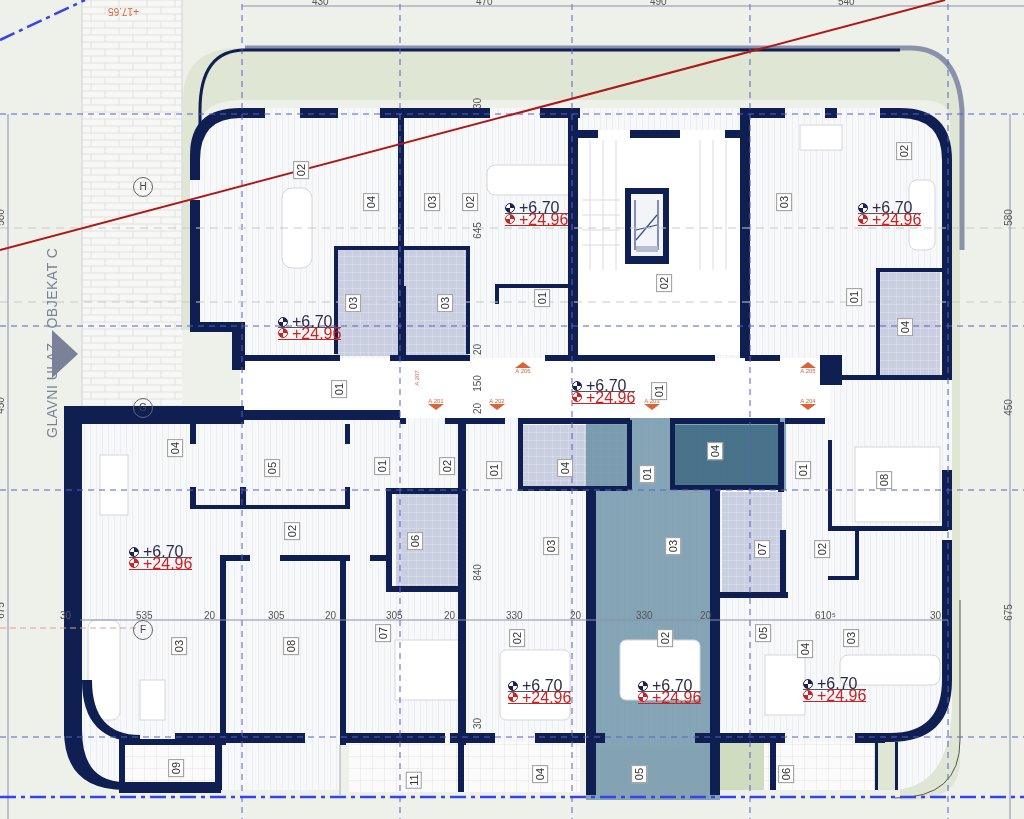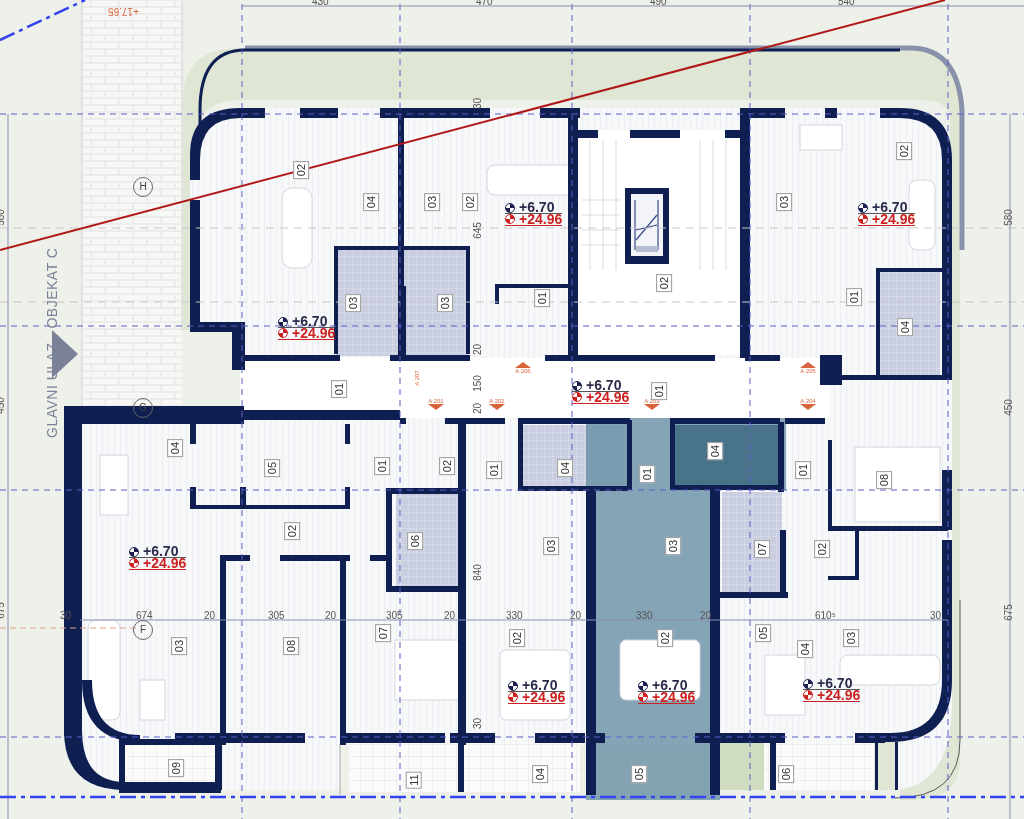--- a/index.html
+++ b/index.html
@@ -2,21 +2,21 @@
 <html><head>
 <meta charset="utf-8">
 <style>
   html,body{margin:0;padding:0;}
   body{width:1024px;height:819px;overflow:hidden;background:#eef0ea;font-family:"Liberation Sans",sans-serif;}
   #plan{position:relative;width:1024px;height:819px;}
   svg{position:absolute;left:0;top:0;}
   .lbl{position:absolute;border:1px solid #9a9a9a;background:#fff;color:#333;font-size:11px;line-height:12px;padding:1px 2px;transform:rotate(-90deg);transform-origin:center;white-space:nowrap;}
   .dim{position:absolute;font-size:10px;color:#555;white-space:nowrap;}
   .dimv{position:absolute;font-size:10px;color:#555;transform:rotate(-90deg);transform-origin:center;white-space:nowrap;}
-  .elev{position:absolute;font-size:14px;line-height:11px;font-weight:bold;}
+  .elev{position:absolute;font-size:16px;line-height:11px;}
   .elev .a{color:#2a2a4a;border-bottom:1px solid #555;padding-left:14px;}
   .elev .b{color:#cc2222;border-bottom:1px solid #cc2222;padding-left:14px;}
   .elev .m1{position:absolute;left:0;top:1px;width:8px;height:8px;border-radius:50%;background:conic-gradient(#1a2050 0 25%,#fff 0 50%,#1a2050 0 75%,#fff 0);border:1px solid #1a2050;}
   .elev .m2{position:absolute;left:0;top:12px;width:8px;height:8px;border-radius:50%;background:conic-gradient(#cc2222 0 25%,#fff 0 50%,#cc2222 0 75%,#fff 0);border:1px solid #cc2222;}
   .sect{position:absolute;font-size:6px;color:#d9643a;text-align:center;width:30px;}
   .sect .tri{width:0;height:0;margin:0 auto;border-left:8px solid transparent;border-right:8px solid transparent;}
   .sect.up .tri{border-bottom:6px solid #d9643a;}
   .sect.down .tri{border-top:6px solid #d9643a;}
   .axis{position:absolute;width:18px;height:18px;border:1px solid #666;border-radius:50%;font-size:10px;color:#444;text-align:center;line-height:18px;background:transparent;}
   .entrance{position:absolute;left:-38px;top:340px;transform:rotate(-90deg);transform-origin:center;font-size:14px;color:#7a8198;letter-spacing:0.5px;white-space:nowrap;width:180px;text-align:center;}
@@ -274,21 +274,21 @@
 
 <div class="dimv" style="left:-8px;top:212px;">580</div>
 <div class="dimv" style="left:-8px;top:400px;">450</div>
 <div class="dimv" style="left:-8px;top:605px;">675</div>
 
 <div class="dimv" style="left:1000px;top:212px;">580</div>
 <div class="dimv" style="left:1000px;top:402px;">450</div>
 <div class="dimv" style="left:1000px;top:607px;">675</div>
 
 <div class="dim" style="left:60px;top:610px;">30</div>
-<div class="dim" style="left:136px;top:610px;">674</div>
+<div class="dim" style="left:136px;top:610px;">535</div>
 <div class="dim" style="left:204px;top:610px;">20</div>
 <div class="dim" style="left:268px;top:610px;">305</div>
 <div class="dim" style="left:325px;top:610px;">20</div>
 <div class="dim" style="left:386px;top:610px;">305</div>
 <div class="dim" style="left:444px;top:610px;">20</div>
 <div class="dim" style="left:506px;top:610px;">330</div>
 <div class="dim" style="left:570px;top:610px;">20</div>
 <div class="dim" style="left:636px;top:610px;">330</div>
 <div class="dim" style="left:700px;top:610px;">20</div>
 <div class="dim" style="left:815px;top:610px;">610⁵</div>

